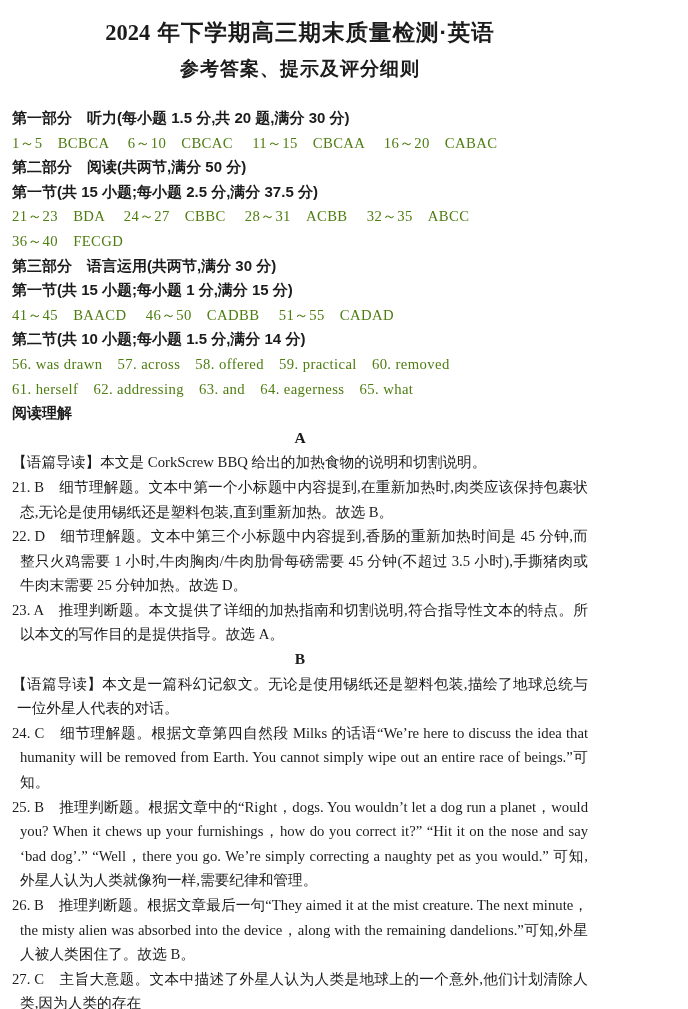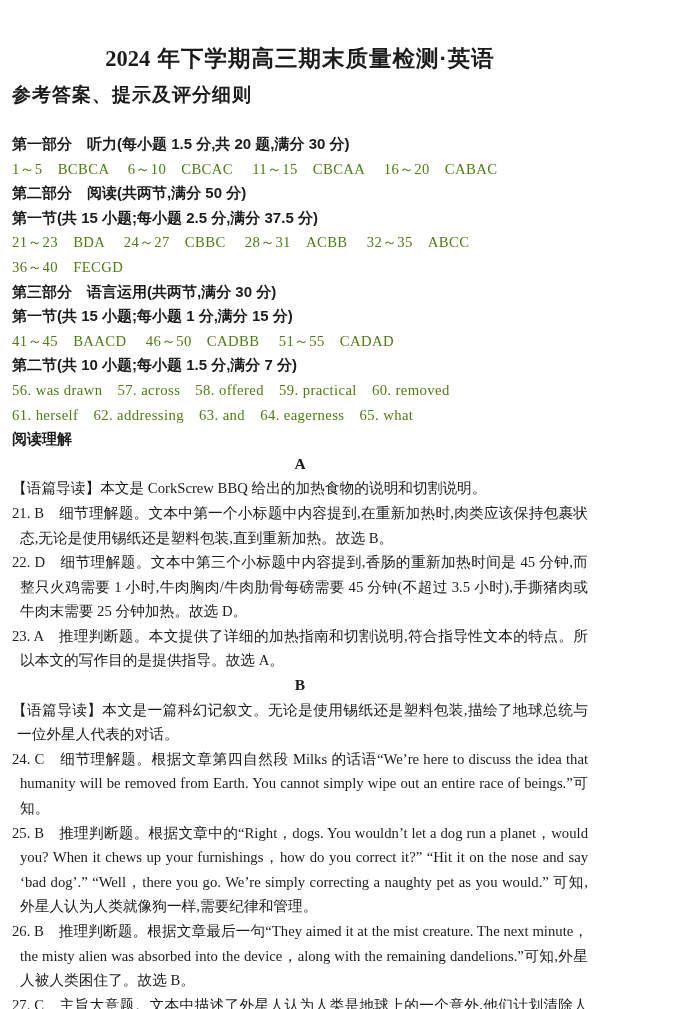--- a/index.html
+++ b/index.html
@@ -8,37 +8,38 @@
     height: 1009px;
     background: #ffffff;
     color: #1b1b1b;
     font-family: "Liberation Serif", "DejaVu Serif", serif;
     overflow: hidden;
   }
   .page {
     box-sizing: border-box;
     width: 600px;
     height: 1009px;
-    padding: 44px 12px 10px 12px;
+    padding: 18px 12px 10px 12px;
     display: flex;
     flex-direction: column;
   }
   .title {
     text-align: center;
     font-family: "Liberation Sans", "DejaVu Sans", sans-serif;
     font-weight: bold;
     font-size: 22.5px;
     line-height: 30px;
     letter-spacing: 1px;
   }
   .title .year {
     font-family: "Liberation Serif", "DejaVu Serif", serif;
     letter-spacing: 0;
   }
   .subtitle {
+    text-align: center;
     font-family: "Liberation Sans", "DejaVu Sans", sans-serif;
     font-weight: bold;
     font-size: 19px;
     line-height: 26px;
     margin-top: 8px;
     letter-spacing: 1px;
   }
   .content {
     margin-top: 24px;
     font-size: 14.7px;
@@ -103,21 +104,21 @@
     <div class="hd">第二部分　阅读(共两节,满分 50 分)</div>
     <div class="hd">第一节(共 15 小题;每小题 2.5 分,满分 37.5 分)</div>
     <div class="ans">21～23　BDA　 24～27　CBBC　 28～31　ACBB　 32～35　ABCC</div>
 
     <div class="ans">36～40　FECGD</div>
 
     <div class="hd">第三部分　语言运用(共两节,满分 30 分)</div>
     <div class="hd">第一节(共 15 小题;每小题 1 分,满分 15 分)</div>
     <div class="ans">41～45　BAACD　 46～50　CADBB　 51～55　CADAD</div>
 
-    <div class="hd">第二节(共 10 小题;每小题 1.5 分,满分 7 分)</div>
+    <div class="hd">第二节(共 10 小题;每小题 1.5 分,满分 14 分)</div>
     <div class="ans">56. was drawn　57. across　58. offered　59. practical　60. removed</div>
     <div class="ans">61. herself　62. addressing　63. and　64. eagerness　65. what</div>
 
     <div class="center-head">阅读理解</div>
 
     <div class="passage-label">A</div>
     <div class="guide">【语篇导读】本文是 CorkScrew BBQ 给出的加热食物的说明和切割说明。</div>
     <div class="item">21. B　细节理解题。文本中第一个小标题中内容提到,在重新加热时,肉类应该保持包裹状态,无论是使用锡纸还是塑料包装,直到重新加热。故选 B。</div>
     <div class="item">22. D　细节理解题。文本中第三个小标题中内容提到,香肠的重新加热时间是 45 分钟,而整只火鸡需要 1 小时,牛肉胸肉/牛肉肋骨每磅需要 45 分钟(不超过 3.5 小时),手撕猪肉或牛肉末需要 25 分钟加热。故选 D。</div>
     <div class="item">23. A　推理判断题。本文提供了详细的加热指南和切割说明,符合指导性文本的特点。所以本文的写作目的是提供指导。故选 A。</div>

